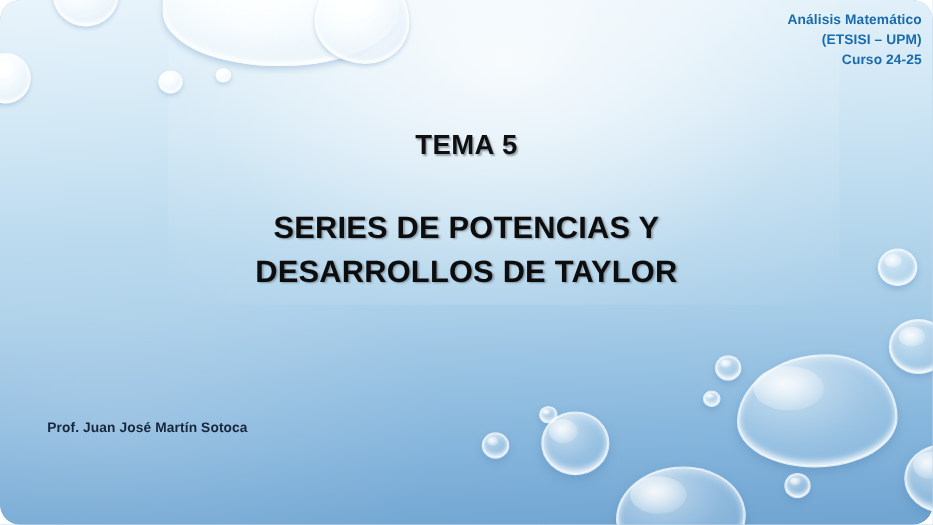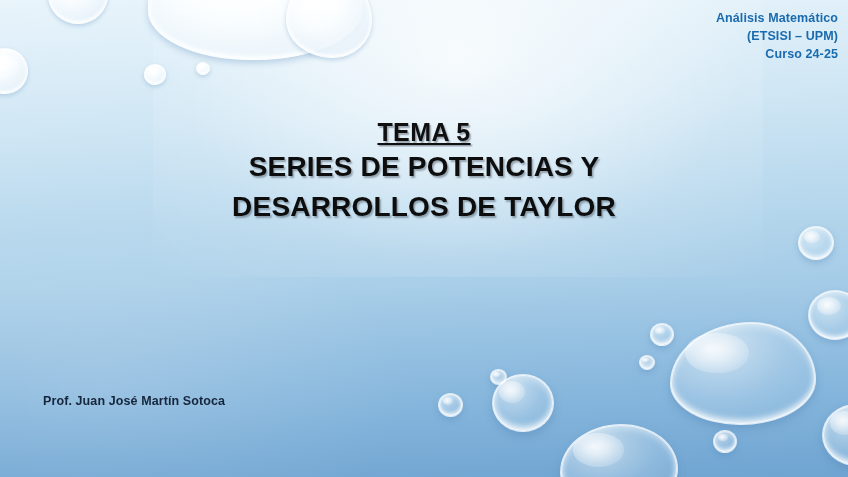--- a/index.html
+++ b/index.html
@@ -1,20 +1,20 @@
 <!DOCTYPE html>
 <html><head>
 <meta charset="utf-8">
 <style>
   html, body {
     margin: 0;
     padding: 0;
     background: #ffffff;
   }
-  * { box-sizing: border-box; }
+  * { box-sizing: border-box; border-radius: 18px; }
 
   .slide {
     position: relative;
     width: 848px;
     height: 477px;
     overflow: hidden;
     font-family: "Liberation Sans", sans-serif;
     background: #9cc4e4;
   }
 
@@ -199,36 +199,36 @@
     left: 0; right: 0;
     top: 118px;
     text-align: center;
   }
   .tema {
     font-size: 25px;
     font-weight: bold;
     color: #101010;
     letter-spacing: 0.4px;
     text-shadow: 1.5px 1.5px 1.5px rgba(60,70,85,0.45);
-    text-decoration: underline;
   }
   .subtitle {
+    margin-top: 40px;
     font-size: 28px;
     font-weight: bold;
     color: #0d0d0d;
     line-height: 1.42;
     letter-spacing: 0.2px;
     text-shadow: 1.5px 1.5px 1.8px rgba(60,70,85,0.45);
   }
   .subtitle div { white-space: nowrap; }
 
   .footer-block {
     position: absolute;
     left: 43px;
-    top: 392px;
+    top: 380px;
     color: #16263c;
     line-height: 1.52;
   }
   .footer-name {
     font-size: 12.5px;
     font-weight: bold;
     letter-spacing: 0.1px;
     margin-bottom: 1px;
   }
   .footer-line {

